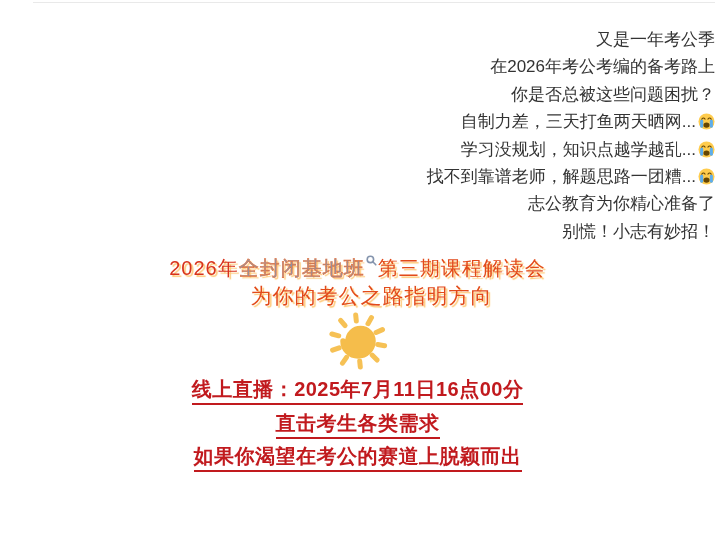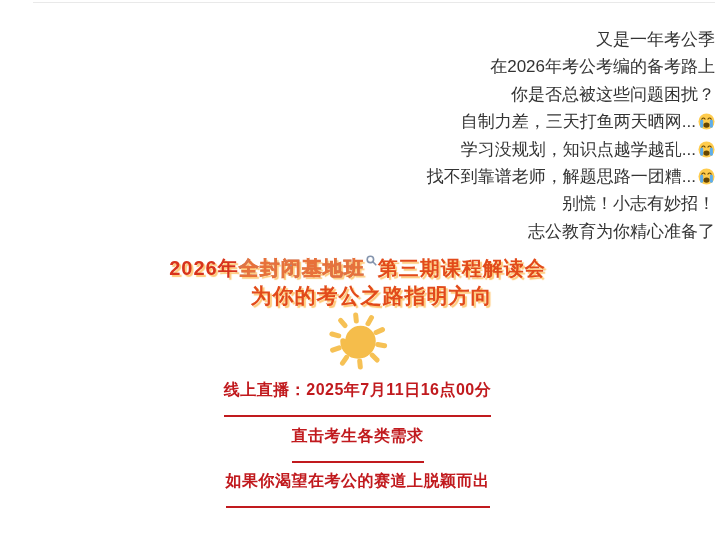--- a/index.html
+++ b/index.html
@@ -28,47 +28,47 @@
   }
   .emoji{
     width:17px;height:17px;
     vertical-align:-3px;
     margin-left:2px;
   }
   .title-line{
     margin:0;
     font-size:20px;
     line-height:28px;
-    font-weight:bold;
+    font-weight:normal;
     letter-spacing:1px;
   }
   .title-line.second{font-size:21px;padding-left:28px;}
   .t-year{color:#d8331c;text-shadow:2px 2px 1px #fec978;}
   .t-program{
     color:#8a95a9;
     -webkit-text-stroke:0.6px #e8713a;
     text-shadow:2px 2px 1px #fec978;
   }
   .t-session,.t-line2{color:#e24a1a;text-shadow:2px 2px 1px #fec978;}
   .sup-search{
     display:inline-block;
     vertical-align:9px;
     margin:0 1px;
   }
   .sun-wrap{margin-top:2px;height:58px;line-height:0;}
   .red-block{margin-top:10px;}
   .red-line{margin:0 0 8.5px;line-height:19px;}
   .red-line span{
     display:inline-block;
-    font-size:16px;
+    font-size:20px;
     font-weight:bold;
     color:#c11a1e;
     letter-spacing:0.5px;
     border-bottom:2px solid #c11a1e;
-    padding-bottom:16px;
+    padding-bottom:4px;
   }
   .hidden-defs{position:absolute;width:0;height:0;overflow:hidden;}
 </style>
 </head>
 <body>
 
 <svg class="hidden-defs" aria-hidden="true">
   <defs>
     <symbol id="crying-face" viewBox="0 0 36 36">
       <circle cx="18" cy="18" r="17" fill="#FFCC4D"></circle>
@@ -93,22 +93,22 @@
     <p class="body-line"><span>自制力差，三天打鱼两天晒网...</span><svg class="emoji">
           <use href="#crying-face"></use>
         </svg></p>
     <p class="body-line"><span>学习没规划，知识点越学越乱...</span><svg class="emoji">
           <use href="#crying-face"></use>
         </svg></p>
     <p class="body-line"><span>找不到靠谱老师，解题思路一团糟...</span><svg class="emoji">
           <use href="#crying-face"></use>
         </svg></p>
 
+    <p class="body-line">志公教育为你精心准备了</p>
     <p class="body-line">别慌！小志有妙招！</p>
-    <p class="body-line">志公教育为你精心准备了</p>
 
     <h1 class="title-line"><span class="t-year">2026年</span><span class="t-program">全封闭基地班</span><span class="sup-search"><svg width="11" height="11" viewBox="0 0 11 11">
             <circle cx="4.4" cy="4.4" r="3.2" fill="none" stroke="#8494ad" stroke-width="1.6"></circle>
             <line x1="6.8" y1="6.8" x2="9.8" y2="9.8" stroke="#8494ad" stroke-width="1.6" stroke-linecap="round"></line>
           </svg></span><span class="t-session">第三期课程解读会</span></h1>
     <h1 class="title-line second t-line2">为你的考公之路指明方向</h1>
 
     <div class="sun-wrap">
       <svg width="80" height="58" viewBox="-40 -29 80 58">
         <g stroke="#f5bd4b" fill="none" stroke-linecap="round">

